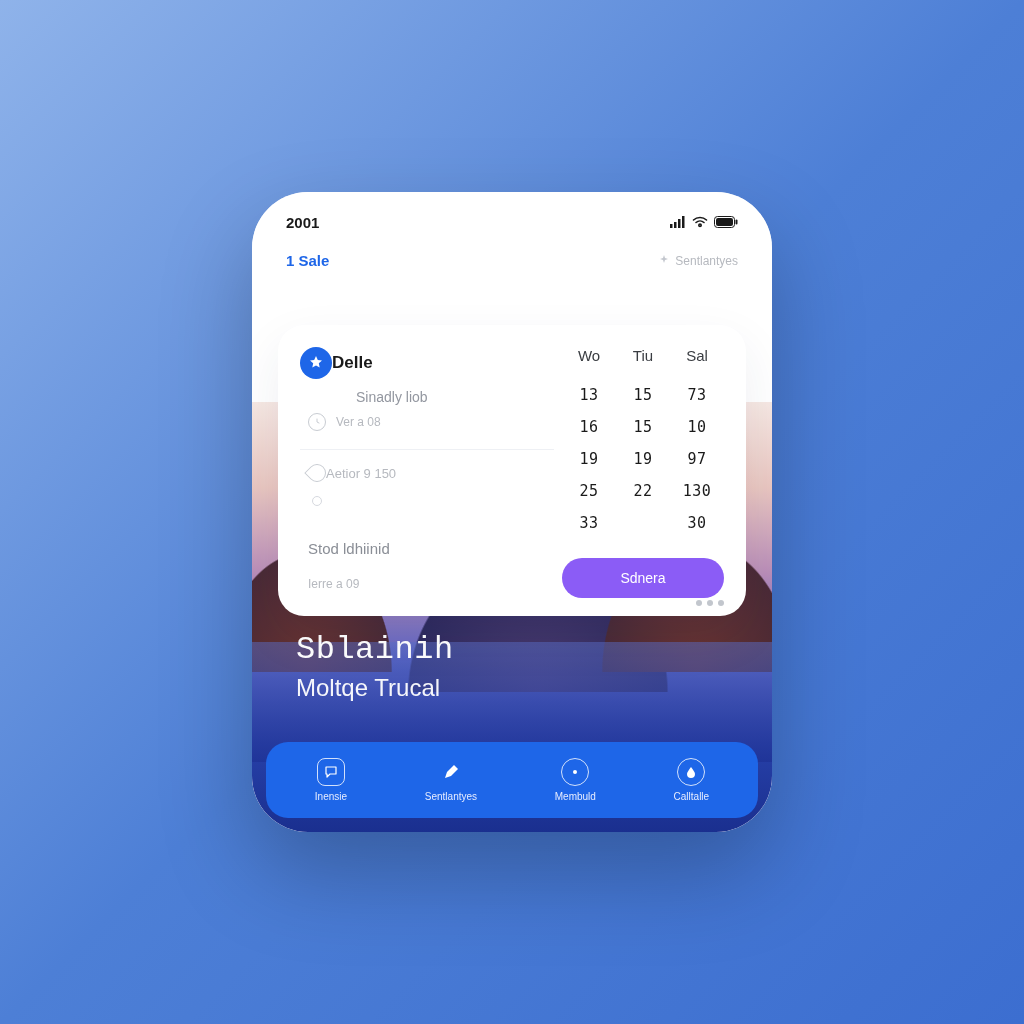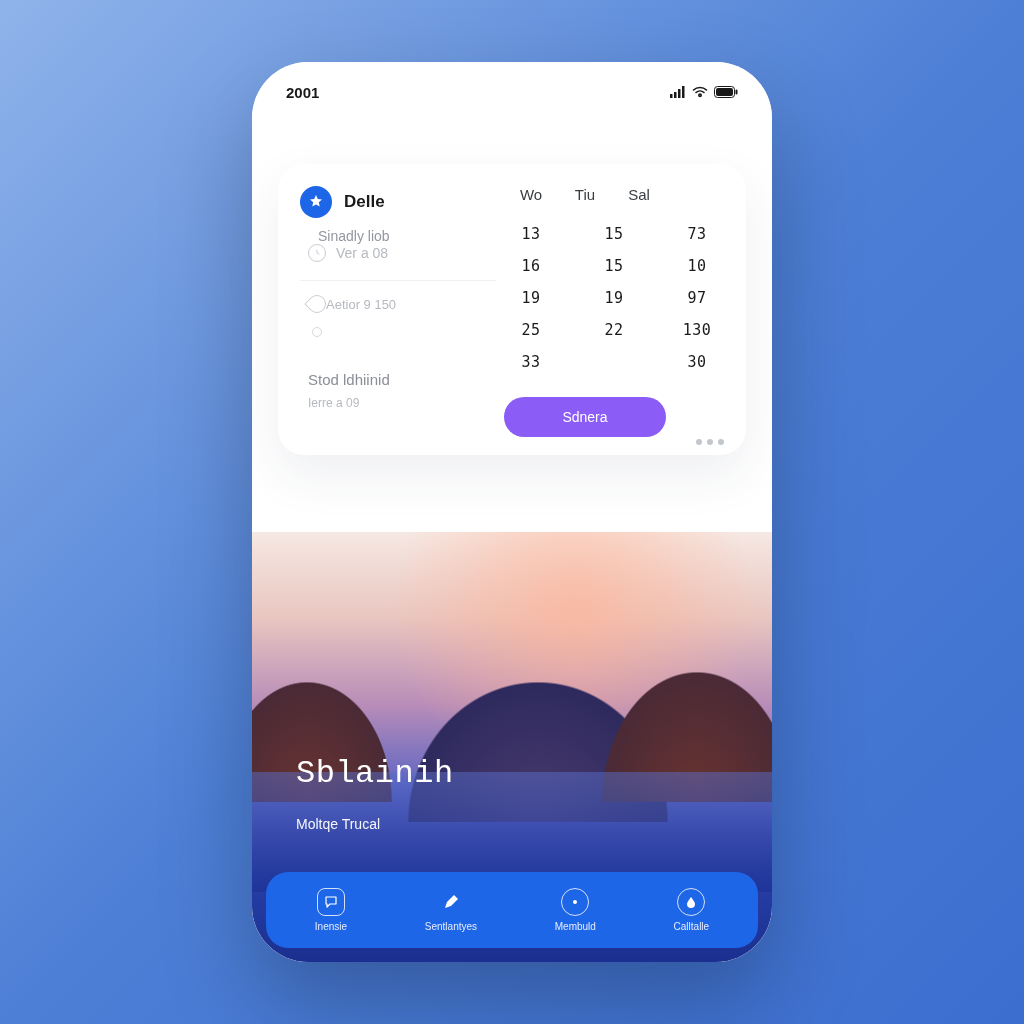--- a/index.html
+++ b/index.html
@@ -6,21 +6,21 @@
   html, body { width: 1024px; height: 1024px; }
   body {
     font-family: -apple-system, "Helvetica Neue", Arial, sans-serif;
     background: linear-gradient(135deg, #8fb3ea 0%, #4d7fd6 50%, #3c6ed0 100%);
     display: flex;
     align-items: center;
     justify-content: center;
   }
   .phone {
     width: 520px;
-    height: 900px;
+    height: 640px;
     background: #fff;
     border-radius: 56px;
     box-shadow: 0 40px 90px rgba(0,0,0,0.25), inset 0 0 0 2px rgba(255,255,255,0.8);
     overflow: hidden;
     position: relative;
     display: flex;
     flex-direction: column;
   }
   
   .statusbar {
@@ -60,49 +60,49 @@
     background: #ffffff;
     border-radius: 26px;
     padding: 22px 22px 18px 22px;
     box-shadow: 0 20px 50px rgba(40,50,90,0.08);
     position: relative;
     z-index: 3;
   }
   .card-top { display: flex; }
   .card-left { flex: 1 1 auto; padding-right: 8px; }
   .card-right { flex: 0 0 auto; }
-  .delle-row { display: flex; align-items: center; gap: 12px; }
+  .delle-row { display: flex; align-items: center; }
   .star-badge {
     width: 32px; height: 32px; border-radius: 50%;
     background: #1e66e8; display: flex; align-items: center; justify-content: center;
     color: #fff;
   }
   .delle-title { font-size: 17px; font-weight: 600; color: #1a1a1a; }
-  .delle-sub { margin-top: 10px; margin-left: 18px; color: #9397a0; font-size: 14px; }
-  .ver-row { margin-top: 0; margin-left: 8px; display: flex; align-items: center; gap: 10px; color: #b6b9bf; font-size: 14px; }
+  .delle-sub { margin-top: 10px; margin-left: 56px; color: #9397a0; font-size: 14px; }
+  .ver-row { margin-top: 8px; margin-left: 8px; display: flex; align-items: center; gap: 10px; color: #b6b9bf; font-size: 12px; }
   .clock-circle {
     width: 18px; height: 18px; border: 1.5px solid #c8ccd2; border-radius: 50%;
     display:flex; align-items:center; justify-content:center;
   }
   .divider { height: 1px; background: #eef0f4; margin: 18px 0 14px 0; }
   .aetior-row { display: flex; align-items: center; gap: 0; color: #b6b9bf; font-size: 13px; padding-left: 8px; }
   .loop-icon { width: 18px; height: 18px; border: 1.5px solid #c8ccd2; border-radius: 50% 50% 50% 0; transform: rotate(45deg); }
   .small-circle { width: 10px; height: 10px; border: 1.5px solid #d6d9df; border-radius: 50%; margin-left: 12px; }
   .stod-block { margin-top: 34px; padding-left: 8px; }
   .stod-title { font-size: 15px; color: #8a8e96; }
-  .stod-sub { margin-top: 8px; font-size: 12px; color: #b6b9bf; }
+  .stod-sub { margin-top: 20px; font-size: 12px; color: #b6b9bf; }
   
   .cal-head, .cal-row { display: flex; gap: 0; }
   .cal-head span, .cal-row span {
     width: 54px;
     text-align: center;
     font-size: 15px;
   }
   .cal-head span { color: #3a3d42; font-weight: 500; margin-bottom: 8px; }
-  .cal-row { margin-top: 14px; gap: 29px; }
+  .cal-row { margin-top: 14px; }
   .cal-row span { color: #1a1a1a; font-weight: 400; font-family: ui-monospace, Menlo, monospace; letter-spacing: 0.5px; }
   .primary-btn {
     margin-top: 26px;
     width: 162px;
     height: 40px;
     background: #8b5cf6;
     color: #fff;
     border: none;
     border-radius: 20px;
     font-size: 14px;
@@ -132,21 +132,21 @@
     position: absolute; left:0; right:0; bottom:70px; height: 120px;
     background: linear-gradient(180deg, rgba(90,110,200,0.5), rgba(30,50,150,0.8));
   }
   .scenic-text {
     position: absolute;
     left: 44px; bottom: 130px;
     z-index: 2;
     color: #fff;
   }
   .scenic-title { font-size: 32px; font-weight: 400; letter-spacing: 0.5px; font-family: Liberation Mono, monospace; }
-  .scenic-sub { font-size: 14px; font-weight: 300; margin-top: 24px; opacity: 0.95; }
+  .scenic-sub { font-size: 24px; font-weight: 300; margin-top: 6px; opacity: 0.95; }
   
   .nav {
     position: absolute;
     left: 14px; right: 14px; bottom: 14px;
     height: 76px;
     background: #1e66e8;
     border-radius: 22px;
     display: flex;
     align-items: center;
     justify-content: space-around;
@@ -182,20 +182,29 @@
           <path d="M8 10.5a1.2 1.2 0 100-2.4 1.2 1.2 0 000 2.4zM4 6.5a6 6 0 018 0M1.5 4a9.5 9.5 0 0113 0" stroke="#1a1a1a" stroke-width="1.6" fill="none" stroke-linecap="round"></path>
         </svg>
       <svg width="24" height="12" viewBox="0 0 24 12">
           <rect x="0.5" y="0.5" width="20" height="11" rx="3" stroke="#1a1a1a" fill="none"></rect>
           <rect x="2" y="2" width="17" height="8" rx="2" fill="#1a1a1a"></rect>
           <rect x="21.5" y="3.5" width="2" height="5" rx="1" fill="#1a1a1a"></rect>
         </svg>
     </div>
   </div>
 
+  <div class="header">
+    <span class="header-left">1 Sale</span>
+    <div class="header-right">
+      <svg width="12" height="12" viewBox="0 0 12 12">
+          <path d="M6 0l1 3 3 1-3 1-1 3-1-3-3-1 3-1z" fill="#c2c6cd"></path>
+        </svg>
+      <span>Sentlantyes</span>
+    </div>
+  </div>
 
   <div class="card">
     <div class="card-top">
       <div class="card-left">
         <div class="delle-row">
           <div class="star-badge">
             <svg width="16" height="16" viewBox="0 0 16 16">
                 <path d="M8 1l1.8 4 4.2.4-3.2 2.9.9 4.2L8 10.5 4.3 12.5l.9-4.2L2 5.4l4.2-.4z" fill="#fff"></path>
               </svg>
           </div>

